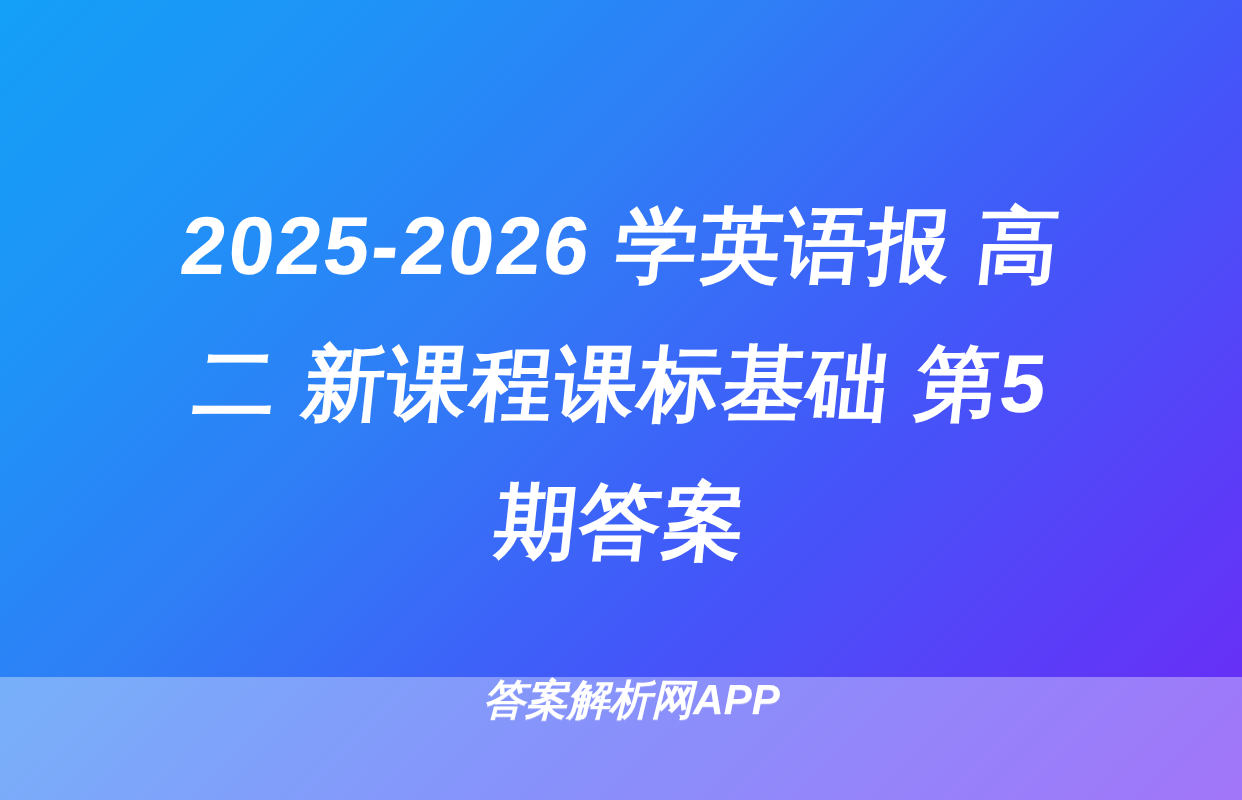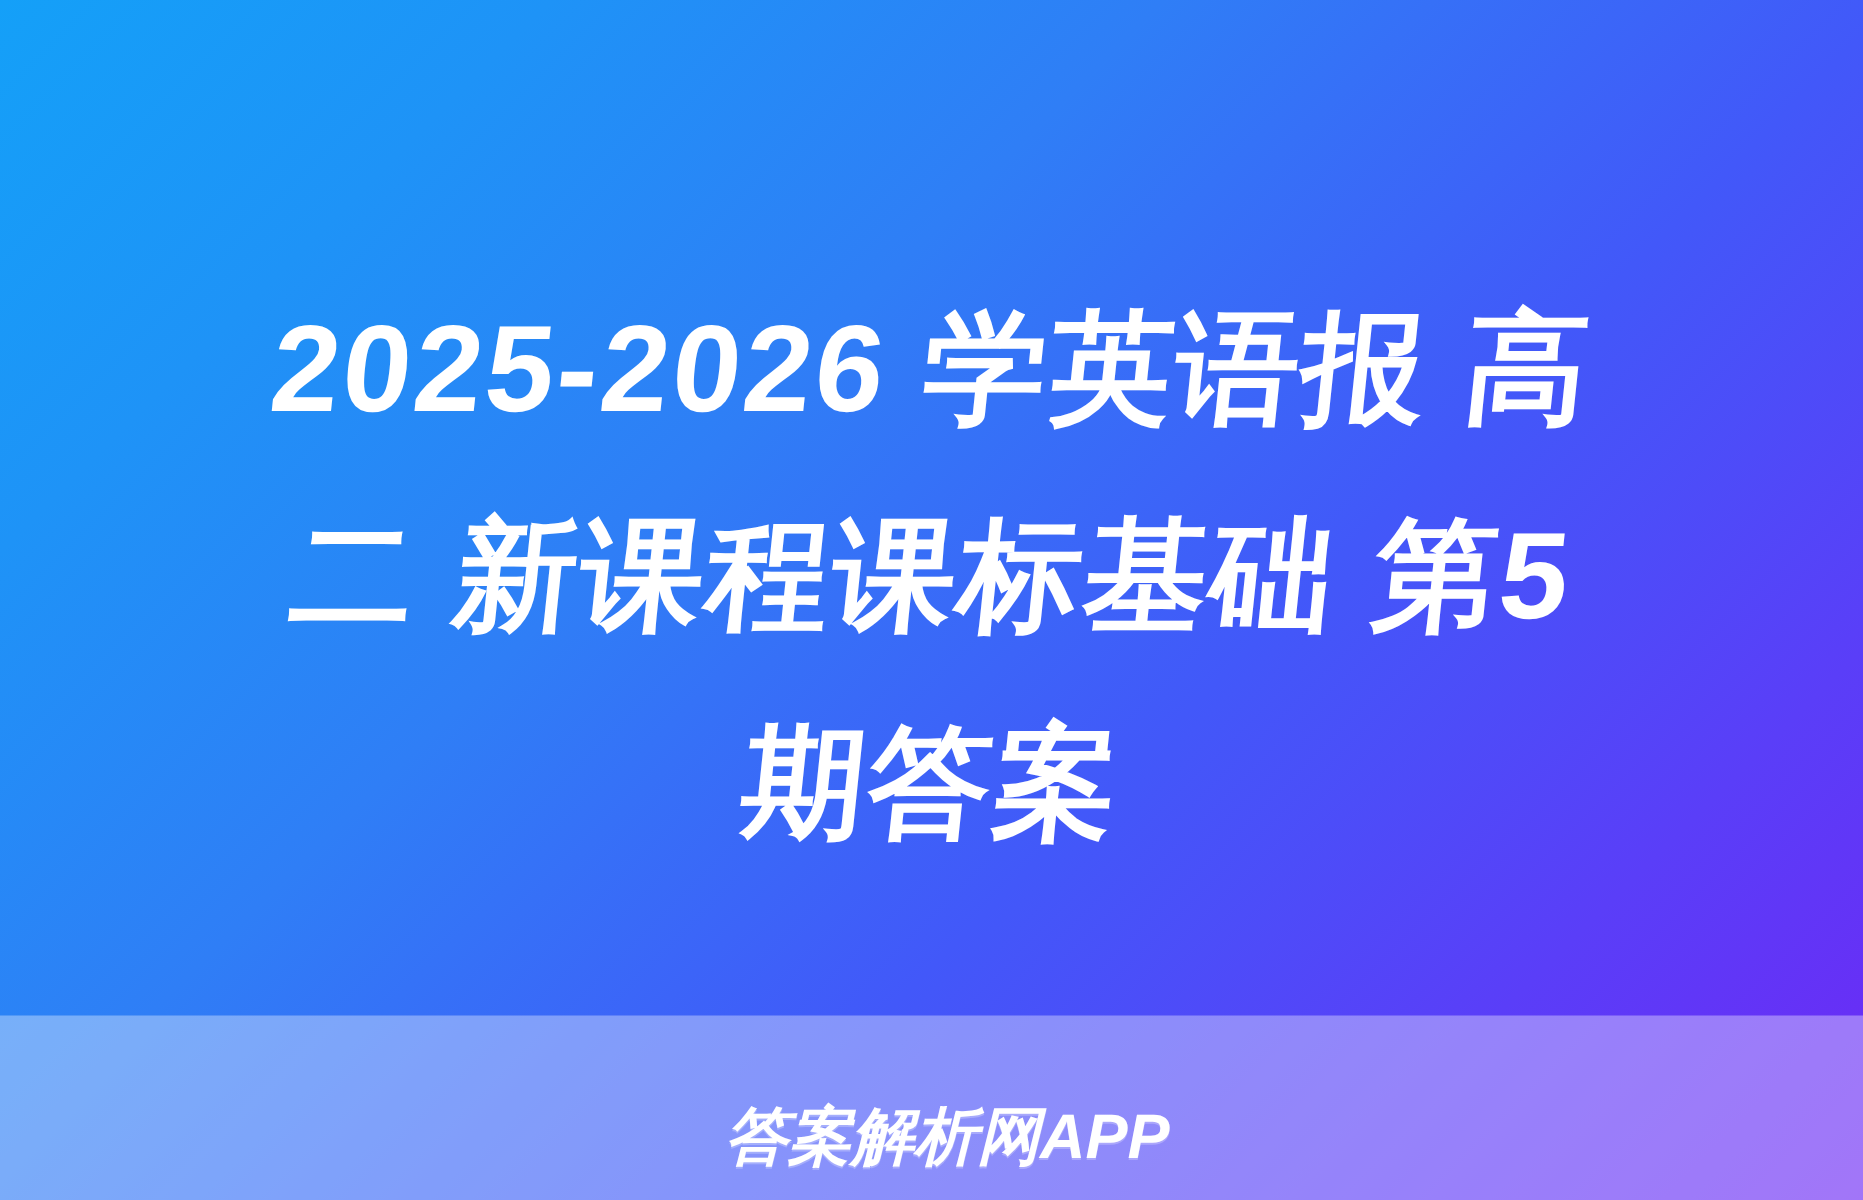--- a/index.html
+++ b/index.html
@@ -58,21 +58,21 @@
     top: 677px;
     height: 123px;
     background: rgba(255, 255, 255, 0.36);
   }
 
   
   .brand {
     position: absolute;
     left: 0;
     right: 0;
-    top: 730px;
+    top: 672px;
     text-align: center;
     color: #ffffff;
     font-size: 42px;
     line-height: 56px;
     font-weight: 700;
     font-style: italic;
     letter-spacing: 0px;
     white-space: nowrap;
     text-shadow: 0 1px 0 rgba(255,255,255,0.25);
     padding-left: 21px;

